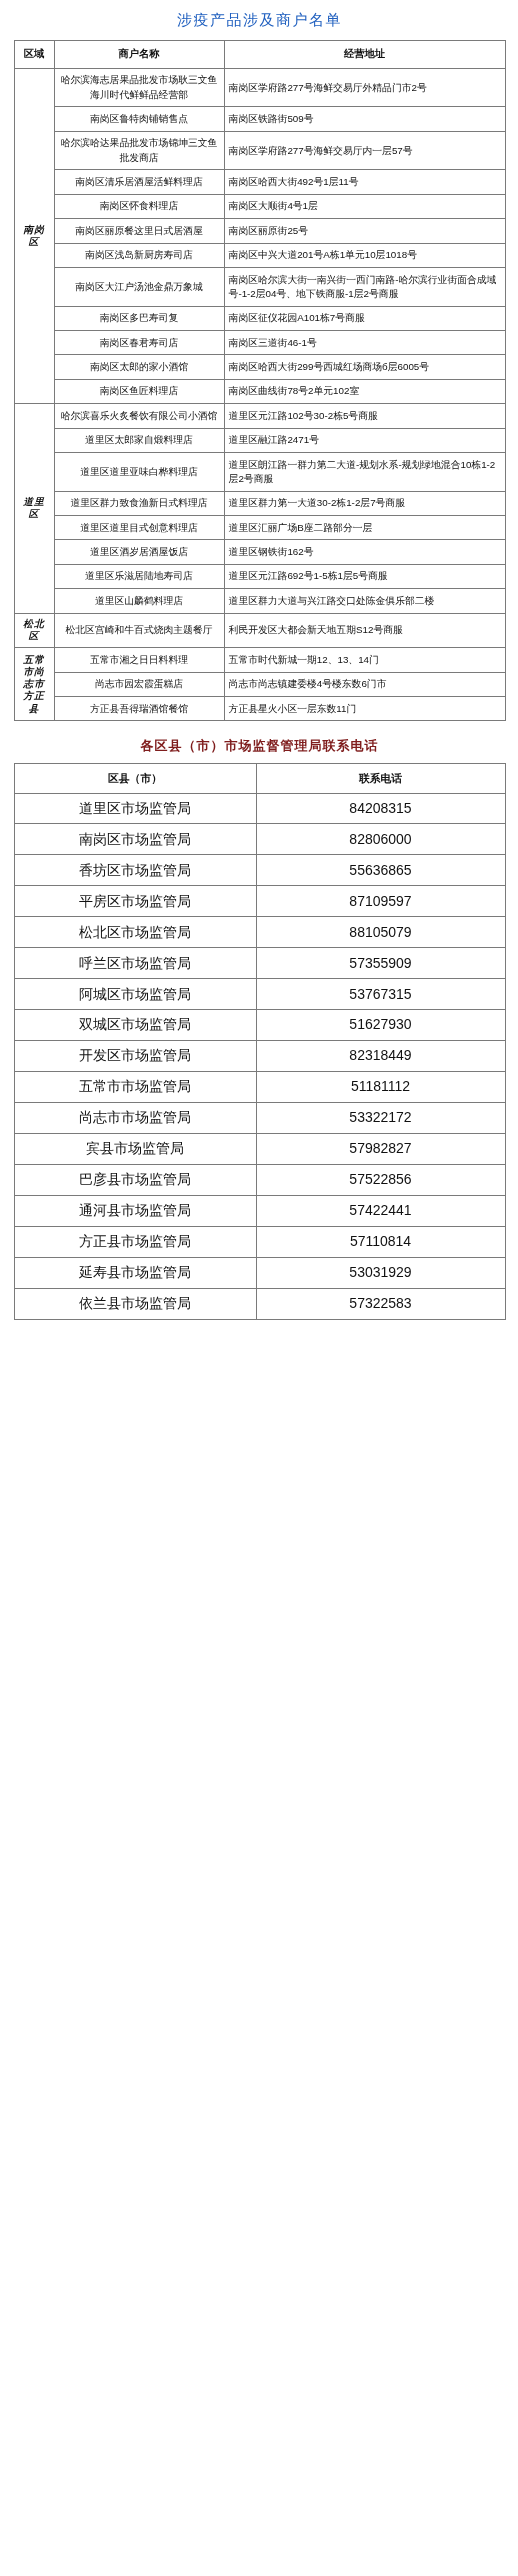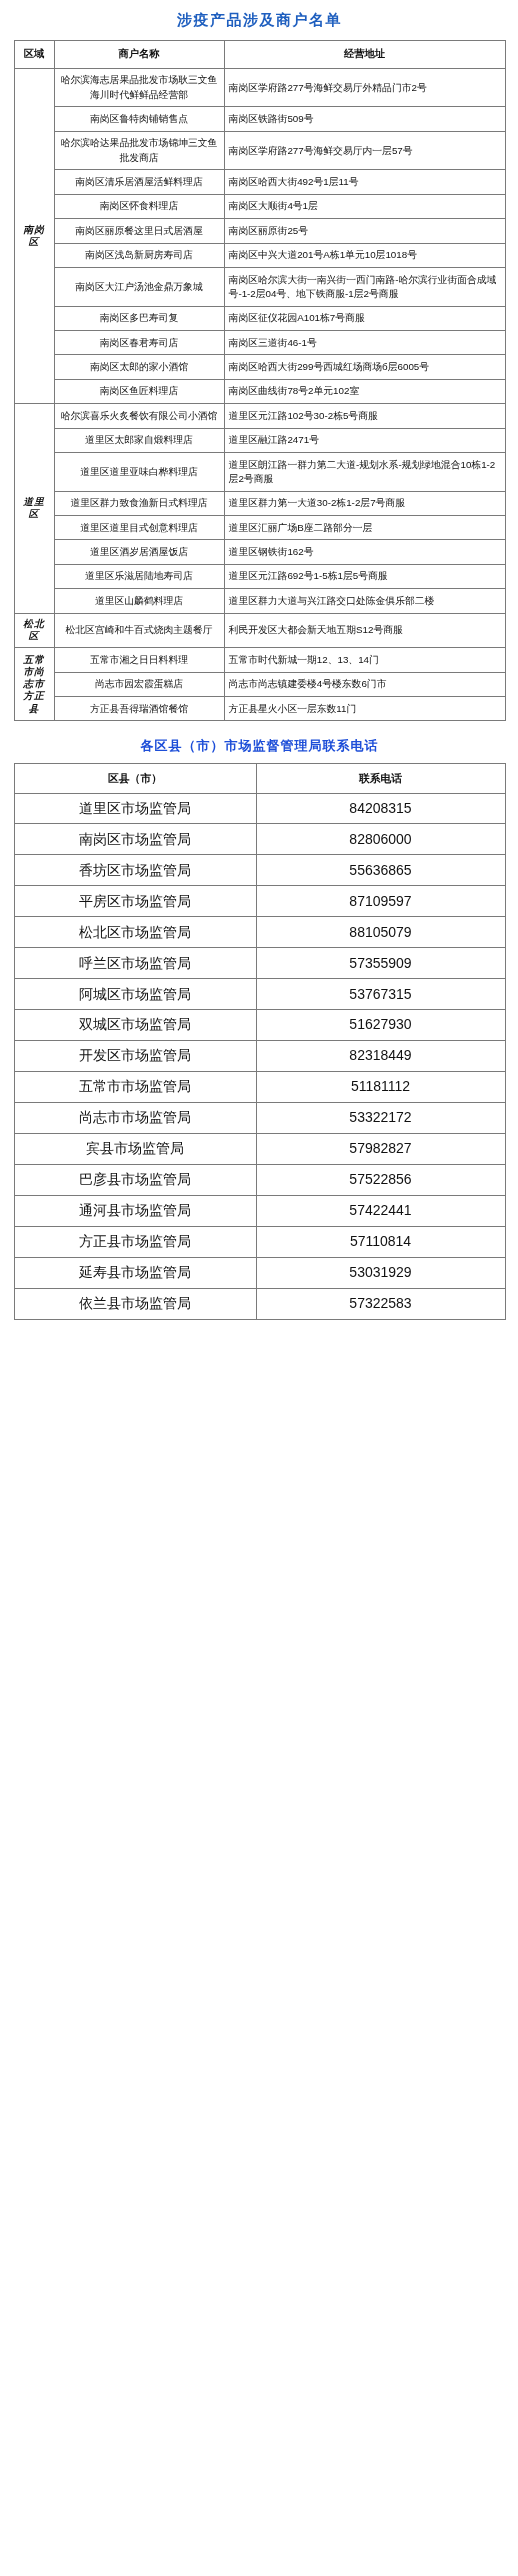--- a/index.html
+++ b/index.html
@@ -19,21 +19,21 @@
     padding: 0;
   }
   .title-banner {
     text-align: center;
     padding: 11.3px 0 9.3px 0;
   }
   .title-banner .title-text {
     display: inline-block;
     color: #1f5fbf;
     font-size: 15px;
-    font-weight: bold;
+    font-weight: normal;
     letter-spacing: 1.5px;
   }
   table.main-table {
     border-collapse: collapse;
     width: 491px;
     margin: 0 auto;
     table-layout: fixed;
   }
   table.main-table th, table.main-table td {
     border: 0.5px solid #7a7a7a;
@@ -70,21 +70,21 @@
     text-align: center;
   }
   td.addr-cell {
     text-align: left;
   }
   .section-title {
     text-align: center;
     padding: 15.5px 0 8.2px 0;
   }
   .section-title .sec-text {
-    color: #1d4ed8;
+    color: #7f1d1d;
     font-size: 13px;
     font-weight: bold;
     letter-spacing: 1px;
   }
   table.phone-table {
     border-collapse: collapse;
     width: 491px;
     margin: 0 auto 33px auto;
     table-layout: fixed;
   }

